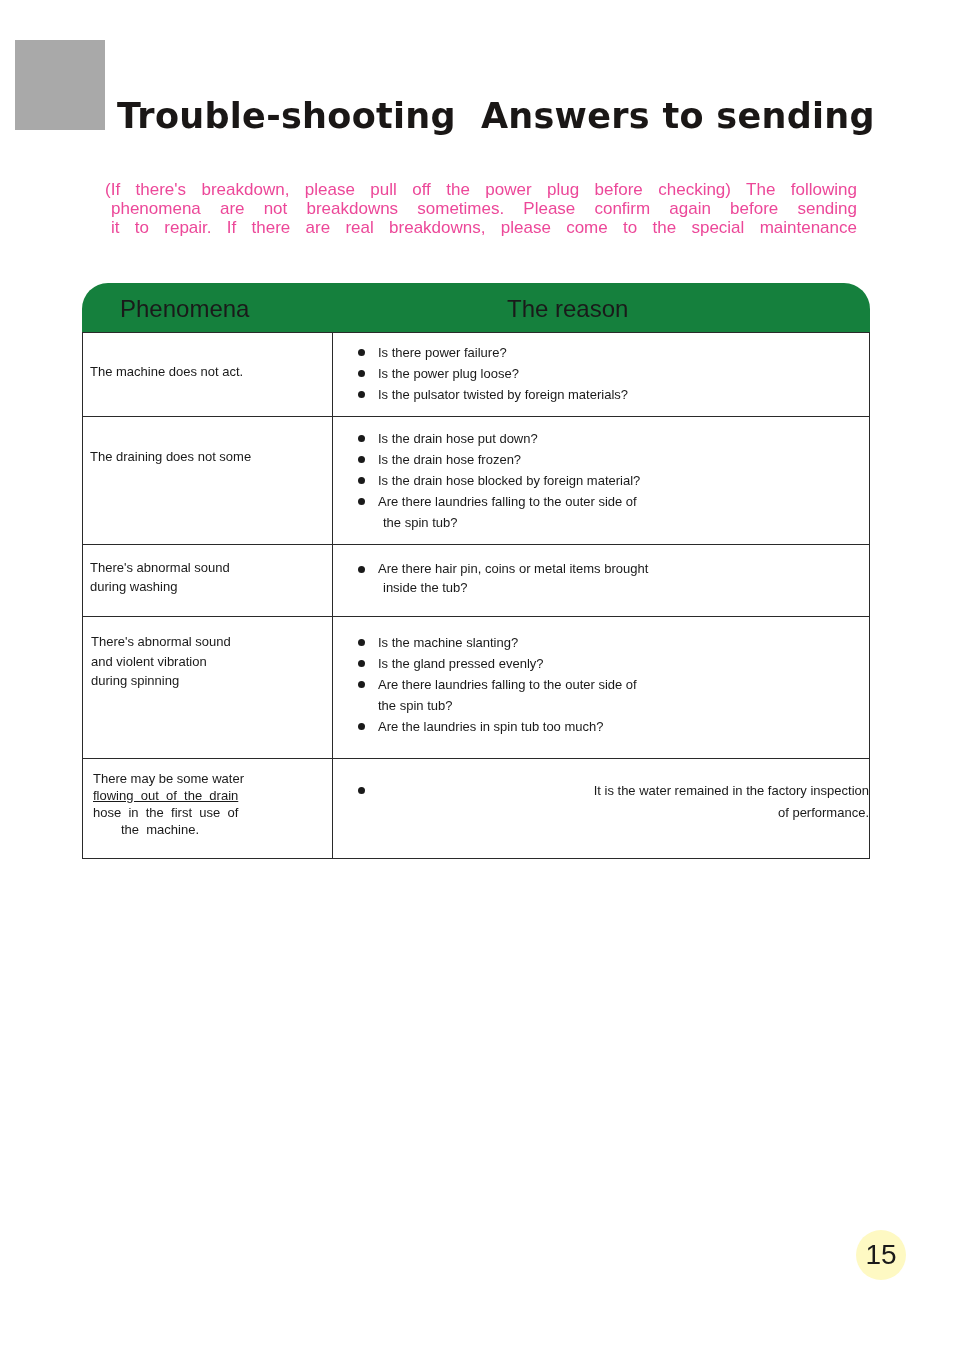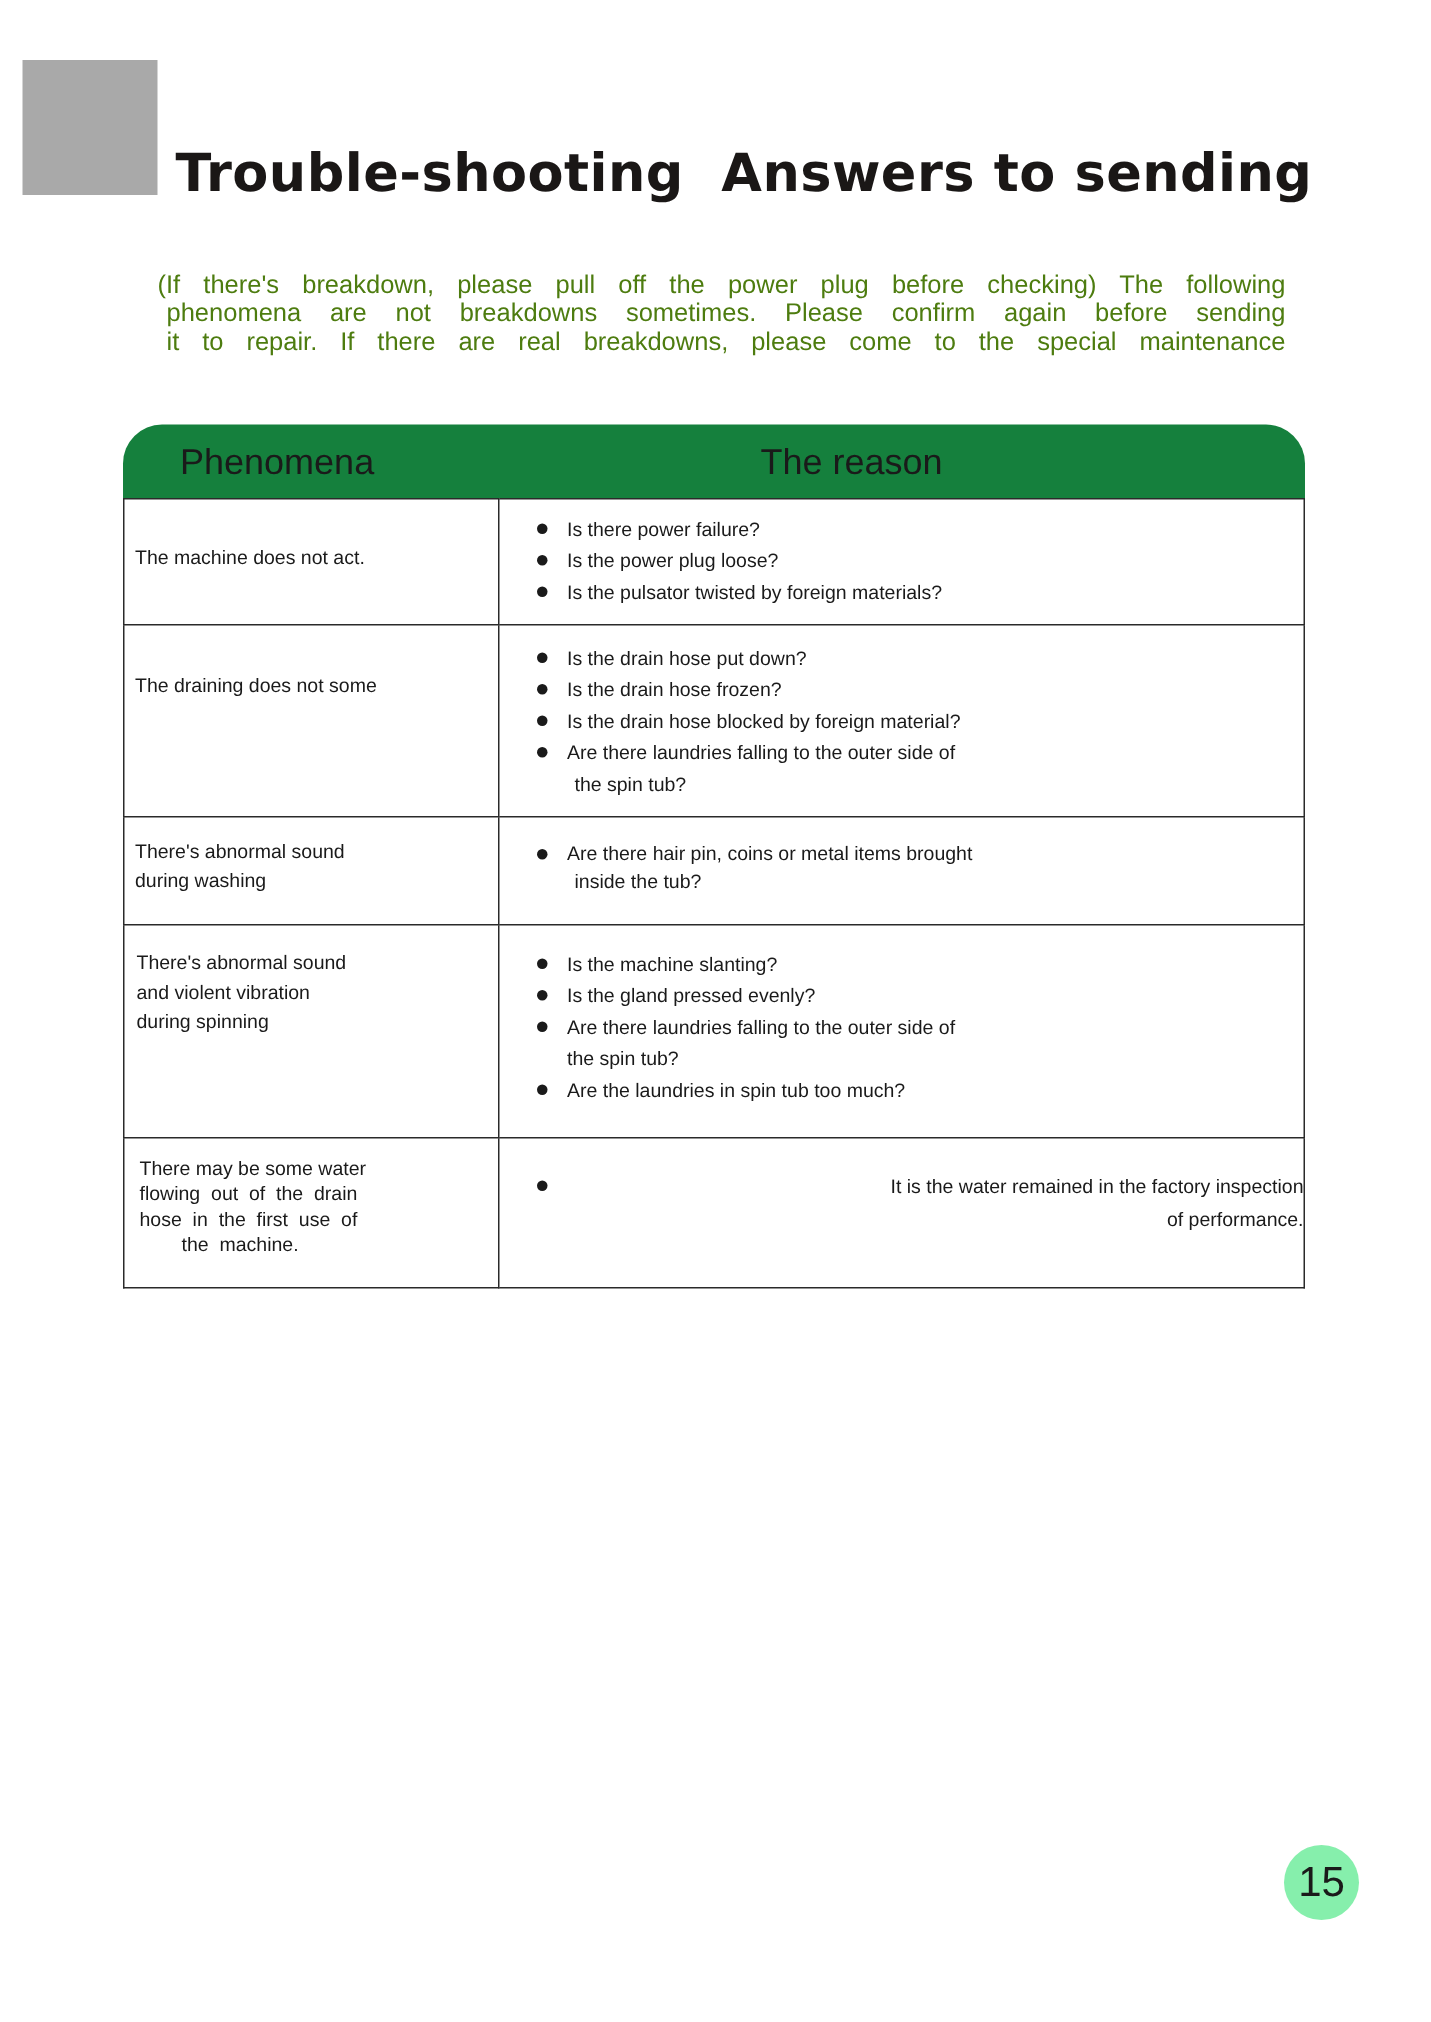--- a/index.html
+++ b/index.html
@@ -5,21 +5,21 @@
   html, body { margin: 0; padding: 0; background: #ffffff; }
   body { width: 954px; height: 1348px; position: relative; overflow: hidden;
          font-family: "Liberation Sans", sans-serif; color: #1a1a1a; }
 
   .corner-block { position: absolute; left: 15px; top: 40px; width: 90px; height: 90px; background: #a9a9a9; }
   .page-title { position: absolute; left: 117px; top: 96px; margin: 0;
                 font-family: "DejaVu Sans", sans-serif; font-weight: bold; font-size: 35px;
                 letter-spacing: 0.3px; color: #1a1716; white-space: pre; }
 
   .intro { position: absolute; left: 105px; top: 180px; width: 752px;
-           font-size: 17px; line-height: 19px; color: #4d7c0f; }
+           font-size: 17px; line-height: 19px; color: #ec4899; }
   .intro-line { display: block; text-align: justify; text-align-last: justify; white-space: nowrap; }
   .intro-line.last { text-align-last: justify; }
 
   .table-wrap { position: absolute; left: 82px; top: 283px; width: 788px; }
   .table-header { height: 49px; background: #15803d; border-radius: 26px 26px 0 0; position: relative; }
   .th { position: absolute; top: 12px; font-size: 24px; color: #1a1a1a; }
   .th-phen { left: 38px; }
   .th-reason { left: 425px; }
 
   table.ts { width: 788px; border-collapse: collapse; table-layout: fixed; }
@@ -28,21 +28,21 @@
   .phen-text { padding: 0 0 0 7px; }
   .reason-list { list-style: none; margin: 0; padding: 0 0 0 24px; }
   .reason-list li { position: relative; padding-left: 21px; }
   .reason-list li::before { content: ""; position: absolute; left: 1px; top: 7px; width: 7px; height: 7px; border-radius: 50%; background: #1a1a1a; }
   .reason-list li .cont { display: block; padding-left: 5px; }
   .reason-list li .cont.flush { padding-left: 0; }
 
   .tight { line-height: 17px; }
 
   .page-number { position: absolute; left: 856px; top: 1230px; width: 50px; height: 50px; border-radius: 50%;
-                 background: #86efac; text-align: center; line-height: 50px; font-size: 28px; color: #1a1a1a; }
+                 background: #fef9c3; text-align: center; line-height: 50px; font-size: 28px; color: #1a1a1a; }
 </style>
 </head>
 <body>
 
 <div class="corner-block"></div>
 <h1 class="page-title">Trouble-shooting  Answers to sending</h1>
 
 <div class="intro">
   <span class="intro-line">(If  there's  breakdown,  please pull  off the power  plug  before checking) The following</span>
   <span class="intro-line" style="padding-left:6px;">phenomena  are not  breakdowns  sometimes.  Please  confirm  again  before sending</span>
@@ -121,21 +121,21 @@
             <span class="cont flush">the spin tub?</span>
           </li>
           <li><span>Are the laundries in spin tub too much?</span></li>
         </ul>
       </td>
     </tr>
     <tr style="height:100px;">
       <td class="phen">
         <div class="phen-text tight" style="padding-top:11px; padding-left:10px; padding-right:14px;">
           <span style="display:block; white-space:pre; text-align:justify;">There may be some water</span>
-          <span style="display:block; white-space:pre;">flowing  out  of  the  drain</span>
+          <span style="display:block; white-space:pre;text-decoration:underline;">flowing  out  of  the  drain</span>
           <span style="display:block; white-space:pre;">hose  in  the  first  use  of</span>
           <span style="display:block; white-space:pre;margin-left:28px;">the  machine.</span>
         </div>
       </td>
       <td>
         <ul class="reason-list" style="padding-top:21px; line-height:22px;">
           <li style="padding-left:24px;text-align:right;">
             <span>It is the water remained in the factory inspection</span>
             <span class="cont flush">of performance.</span>
           </li>

